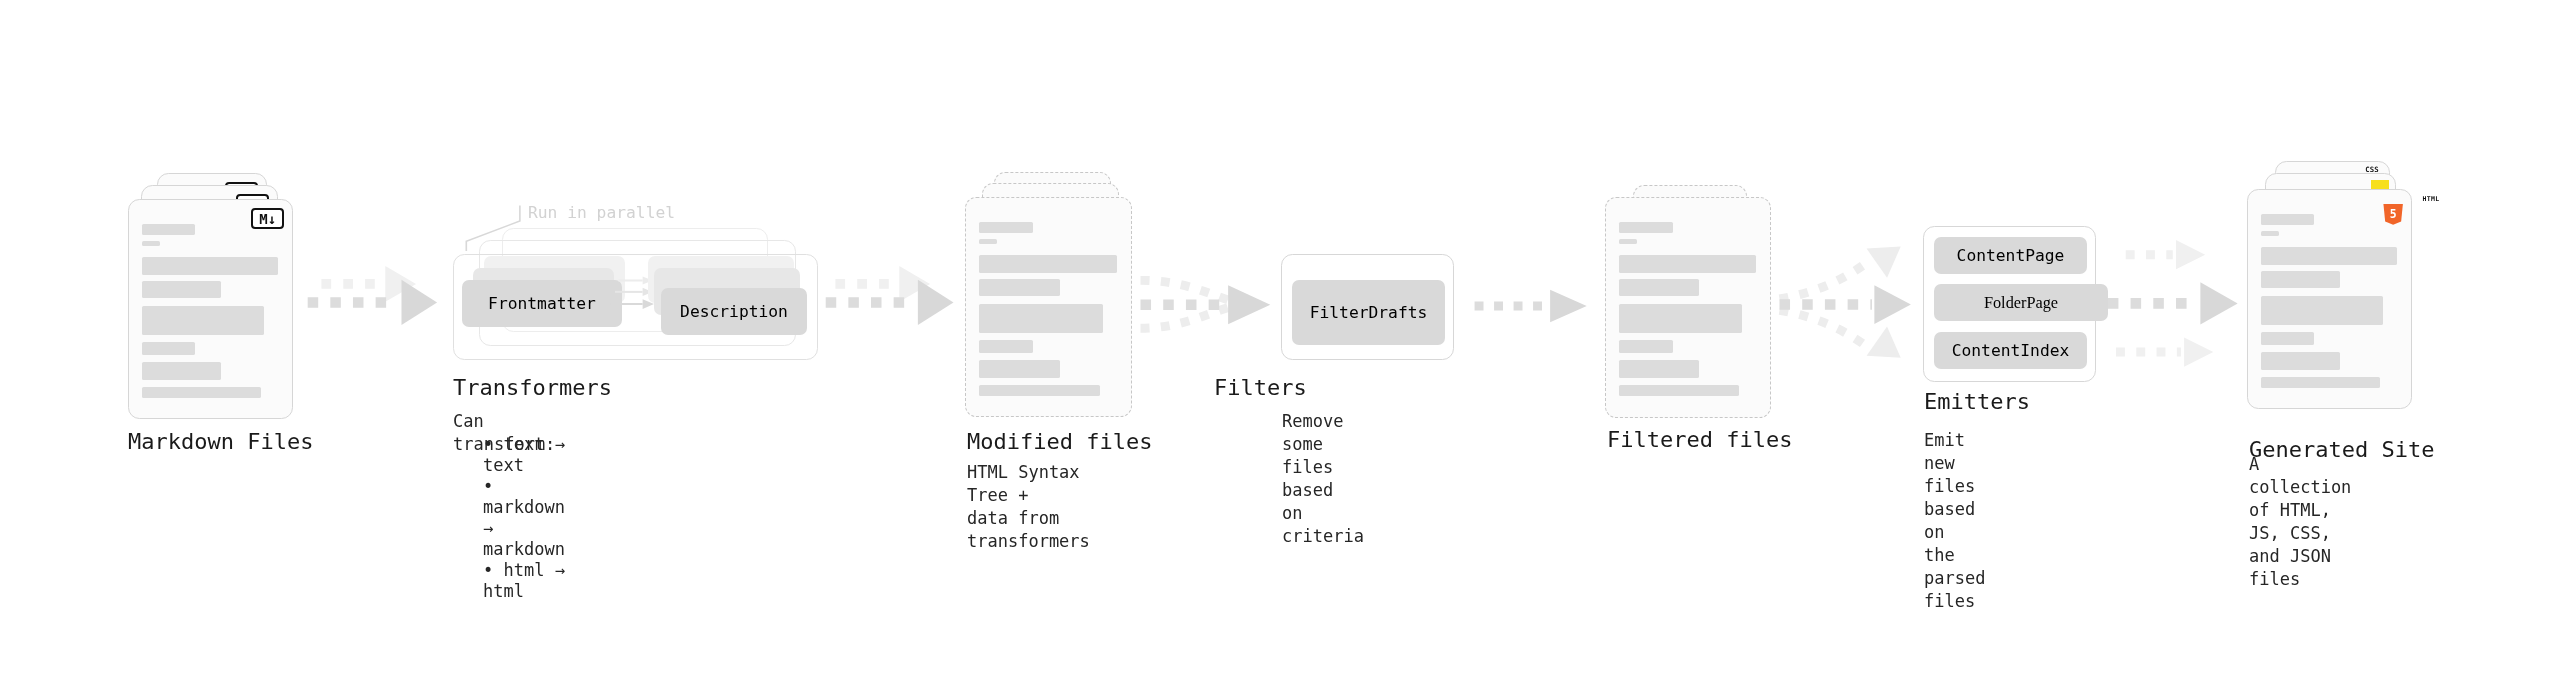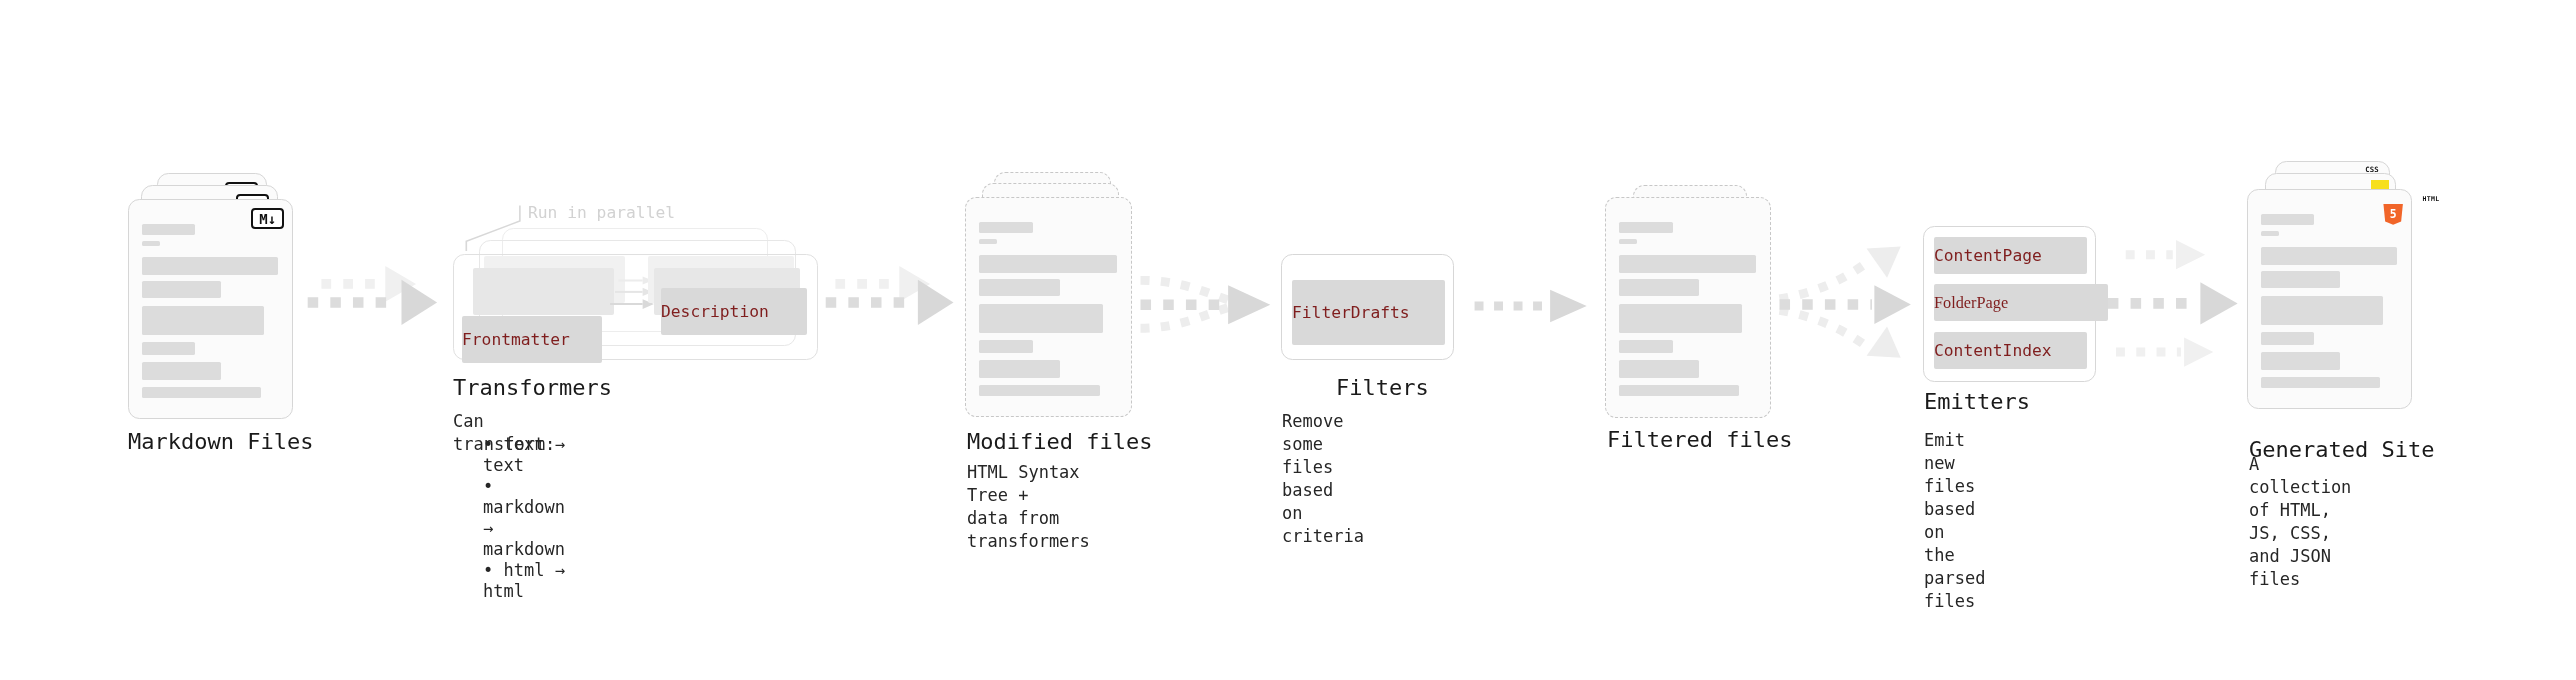--- a/index.html
+++ b/index.html
@@ -35,22 +35,22 @@
   .html5-shield{width:19.5px;height:21px;margin-top:0.8px;background:#f16529;
                 clip-path:polygon(0 0,100% 0,91% 84%,50% 100%,9% 84%);
                 display:flex;align-items:center;justify-content:center;
                 color:#fff;font-size:11.4px;font-weight:bold;}
 
   
   .obox{position:absolute;border:1.6px solid #e0e0e0;border-radius:11.4px;box-sizing:border-box;background:transparent;}
   .obox.l2{border-color:#e7e7e7;}
   .obox.l3{border-color:#ededed;}
   .obox.solidbox{border-color:#d7d7d7;background:#ffffff;}
-  .pill{position:absolute;background:#d9d9d9;border-radius:2px;display:flex;align-items:center;
-        font-size:16.3px;color:#7f1d1d;box-sizing:border-box;}
+  .pill{position:absolute;background:#d9d9d9;border-radius:7px;display:flex;align-items:center;justify-content:center;
+        font-size:16.3px;color:#000000;box-sizing:border-box;}
   .pill.g1{background:#e7e7e7;}
   .pill.g2{background:#f1f1f1;}
 
   
   .h{position:absolute;font-size:22px;font-weight:500;color:#1a1a1a;line-height:26px;white-space:nowrap;}
   .sub{position:absolute;font-size:17px;color:#262626;line-height:23px;white-space:pre-line;}
   .annotation{position:absolute;font-size:16.3px;color:#d2d2d2;white-space:nowrap;}
   .bullets{position:absolute;font-size:17px;color:#262626;line-height:21px;}
   .bullets div::before{content:"• ";}
 </style>
@@ -100,21 +100,21 @@
     <div class="obox l2" style="left:479px;top:240px;width:317px;height:106px;"></div>
     <div class="obox" style="left:453px;top:254px;width:365px;height:106px;"></div>
 
     <svg class="arrow" style="left:459px;top:199px;" width="69" height="57" viewBox="0 0 85 70">
       <polyline points="75,8 75,27 9,52 9,64" fill="none" stroke="#d8d8d8" stroke-width="2"></polyline>
     </svg>
     <div class="annotation" style="left:528px;top:203px;">Run in parallel</div>
 
     <div class="pill g2" style="left:484px;top:256px;width:141px;height:47px;"></div>
     <div class="pill g1" style="left:473px;top:268px;width:141px;height:47px;"></div>
-    <div class="pill" style="left:462px;top:280px;width:140px;height:47px;margin-top:36px;">
+    <div class="pill" style="left:462px;top:280px;width:160px;height:47px;">
         <span>Frontmatter</span>
       </div>
 
     <svg class="arrow" style="left:605px;top:274px;" width="59" height="39" viewBox="0 0 72 48">
       <line x1="16" y1="8" x2="46" y2="8" stroke="#ececec" stroke-width="2.5"></line>
         <polygon points="46,3 46,13 58,8" fill="#ececec"></polygon>
       <line x1="12" y1="22" x2="46" y2="22" stroke="#e5e5e5" stroke-width="2.5"></line>
         <polygon points="46,17 46,27 58,22" fill="#e5e5e5"></polygon>
       <line x1="6" y1="37" x2="46" y2="37" stroke="#d9d9d9" stroke-width="2.5"></line>
         <polygon points="46,31 46,43 60,37" fill="#d9d9d9"></polygon>
@@ -167,21 +167,21 @@
     <path d="M 8,84 C 55,84 85,68 118,58" fill="none" stroke="#ededed" stroke-width="11" stroke-dasharray="11 14"></path>
     <line x1="8" y1="55" x2="112" y2="55" stroke="#dcdcdc" stroke-width="13" stroke-dasharray="13 15"></line>
     <polygon points="116,31 116,79 168,55" fill="#d8d8d8"></polygon>
   </svg>
 
   <div class="stage">
     <div class="obox solidbox" style="left:1281px;top:254px;width:173px;height:106px;"></div>
     <div class="pill" style="left:1292px;top:280px;width:153px;height:65px;">
         <span>FilterDrafts</span>
       </div>
-    <div class="h" style="left:1336px;top:375px;">Filters</div>
+    <div class="h" style="left:1214px;top:375px;">Filters</div>
     <div class="sub" style="left:1282px;top:410px;">Remove some files based
 on criteria</div>
   </div>
 
   <svg class="arrow" style="left:1468px;top:280px;" width="122" height="52" viewBox="0 0 150 64">
     <line x1="8" y1="32" x2="98" y2="32" stroke="#dcdcdc" stroke-width="11" stroke-dasharray="11 13"></line>
     <polygon points="101,12 101,52 146,32" fill="#d8d8d8"></polygon>
   </svg>
 
   <div class="stage">

